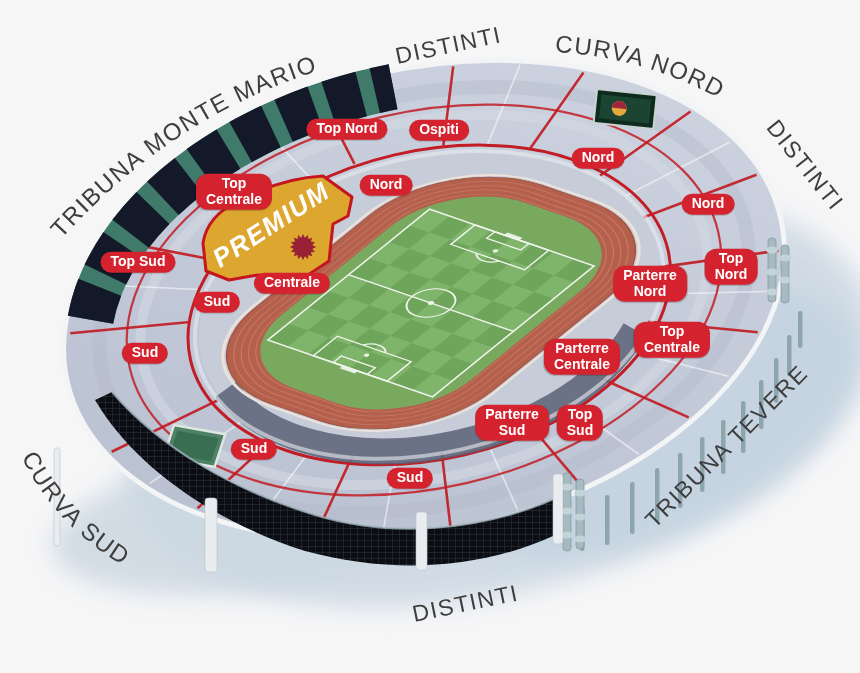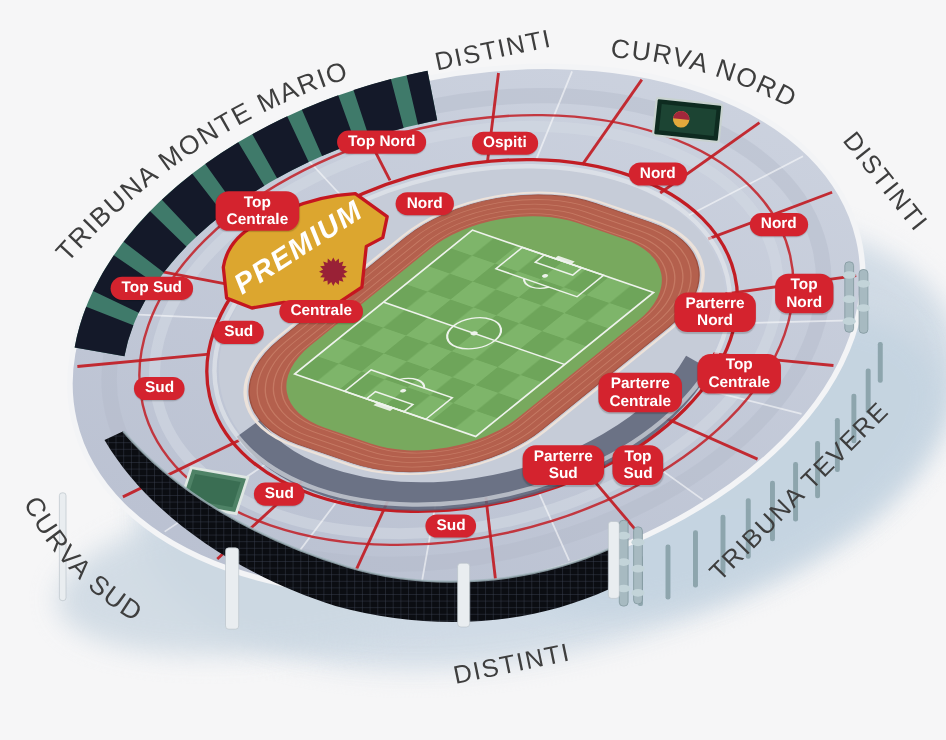--- a/index.html
+++ b/index.html
@@ -236,21 +236,21 @@
     <text class="outer-label ol-mid">
       <textPath href="#p-distinti-s" startOffset="50%" text-anchor="middle">DISTINTI</textPath>
     </text>
     <text class="outer-label ol-big">
       <textPath href="#p-curva-sud" startOffset="50%" text-anchor="middle">CURVA SUD</textPath>
     </text>
   </g>
 </svg>
 
 <div class="badge" style="left:347px;top:129px">Top Nord</div>
-<div class="badge" style="left:459px;top:130px">Ospiti</div>
+<div class="badge" style="left:439px;top:130px">Ospiti</div>
 <div class="badge" style="left:598px;top:158px">Nord</div>
 <div class="badge" style="left:386px;top:185px">Nord</div>
 <div class="badge" style="left:234px;top:192px">Top
 Centrale</div>
 <div class="badge" style="left:708px;top:204px">Nord</div>
 <div class="badge" style="left:138px;top:262px">Top Sud</div>
 <div class="badge" style="left:731px;top:267px">Top
 Nord</div>
 <div class="badge" style="left:292px;top:283px">Centrale</div>
 <div class="badge" style="left:650px;top:284px">Parterre

